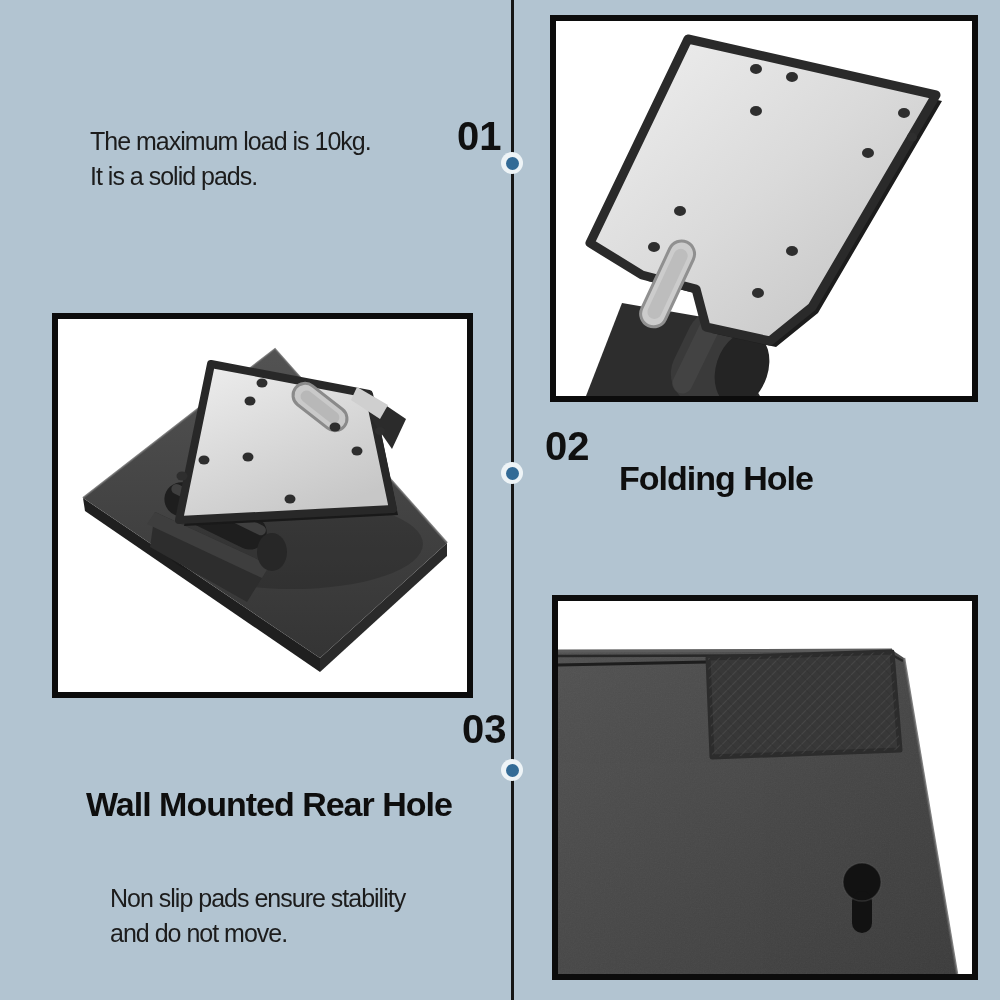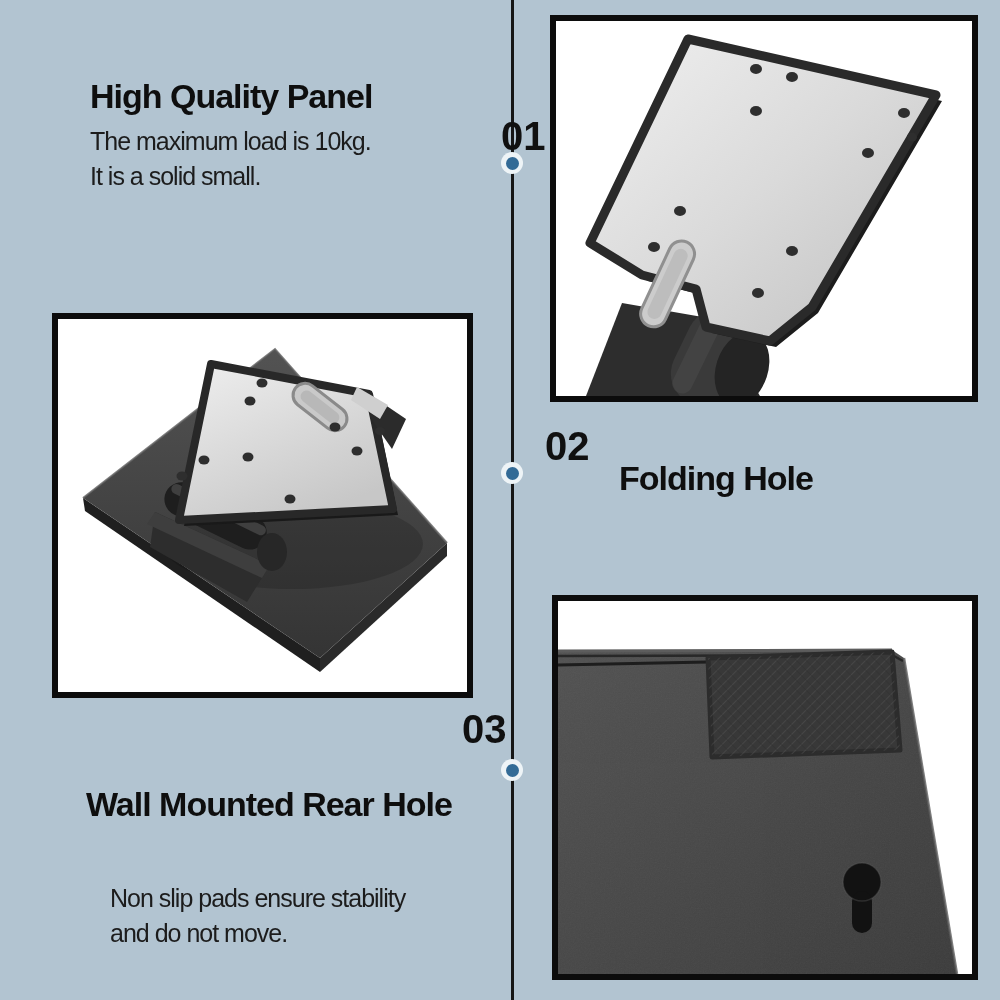--- a/index.html
+++ b/index.html
@@ -5,21 +5,21 @@
   html,body{margin:0;padding:0;}
   body{width:1000px;height:1000px;font-family:"Liberation Sans","DejaVu Sans",sans-serif;}
   .canvas{position:relative;width:1000px;height:1000px;background:#b2c4d1;overflow:hidden;}
   .divider{position:absolute;left:511px;top:0;width:3px;height:1000px;background:#161616;}
   .photo-frame{position:absolute;background:#ffffff;border:6px solid #0c0c0c;box-sizing:border-box;}
   .photo-frame svg{display:block;width:100%;height:100%;}
   #frame-1{left:550px;top:15px;width:428px;height:387px;}
   #frame-2{left:52px;top:313px;width:421px;height:385px;}
   #frame-3{left:552px;top:595px;width:426px;height:385px;}
   .step-num{position:absolute;font-size:40px;font-weight:700;color:#101010;line-height:1;letter-spacing:0;}
-  #num-1{left:457px;top:116px;margin-left:44px;}
+  #num-1{left:457px;top:116px;}
   #num-2{left:545px;top:426px;}
   #num-3{left:462px;top:709px;text-align:right;}
   .step-dot{position:absolute;width:22px;height:22px;border-radius:50%;background:#eef4f7;display:flex;align-items:center;justify-content:center;z-index:3;}
   #dot-1{left:501px;top:152px;}
   #dot-2{left:501px;top:462px;}
   #dot-3{left:501px;top:759px;}
   .step-dot .core{width:13px;height:13px;border-radius:50%;background:#336b96;}
   .feature-title{position:absolute;font-size:34px;font-weight:700;color:#0e0e0e;letter-spacing:-1px;line-height:1.2;white-space:nowrap;}
   #title-1{left:90px;top:76px;}
   #title-2{left:619px;top:458px;}
@@ -29,23 +29,22 @@
   #body-2{left:615px;top:501px;}
   #body-3{left:110px;top:836px;margin-top:45px;}
 </style>
 </head>
 <body>
 
 <div class="canvas">
 
   <div class="divider"></div>
 
-  <div class="feature-title" id="title-1">High Quality Panel</div>
   <div class="feature-body" id="body-1">The maximum load is 10kg.
-It is a solid small.</div>
+It is a solid pads.</div>
   <div class="step-num" id="num-1">01</div>
   <div class="step-dot" id="dot-1">
       <span class="core"></span>
     </div>
 
   <div class="photo-frame" id="frame-1">
     <svg viewBox="0 0 416 375">
       <defs>
         <linearGradient id="b1silver" x1="0" y1="0" x2="1" y2="1">
           <stop offset="0" stop-color="#f0f0f0"></stop>

